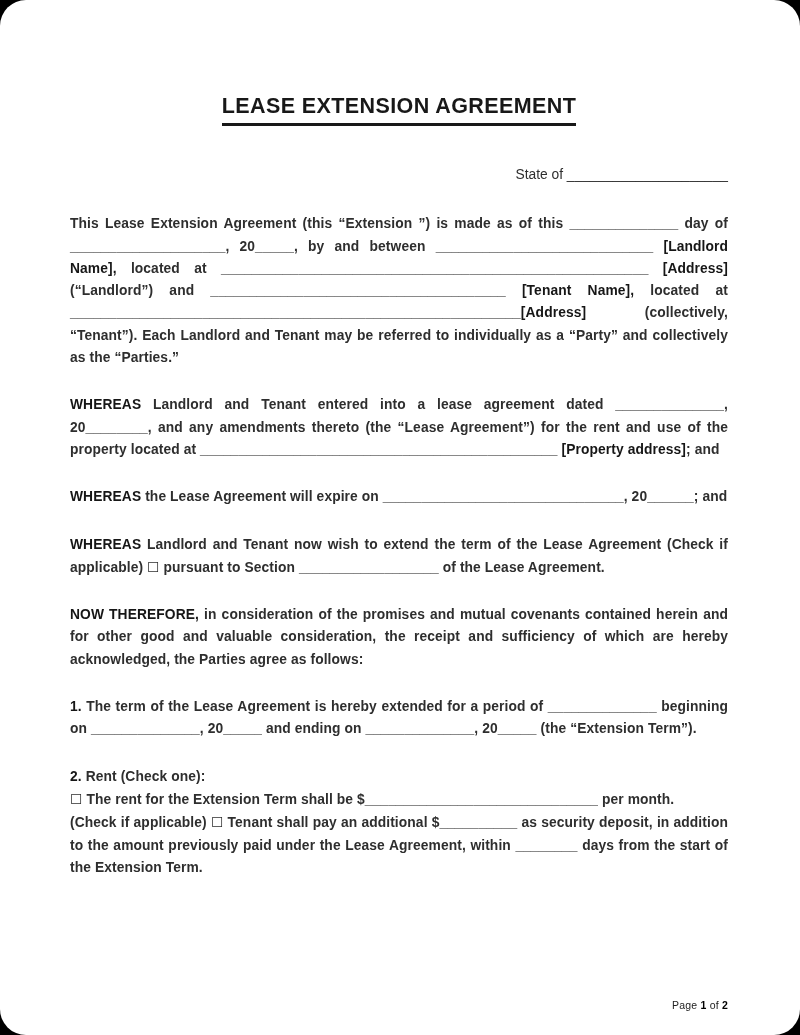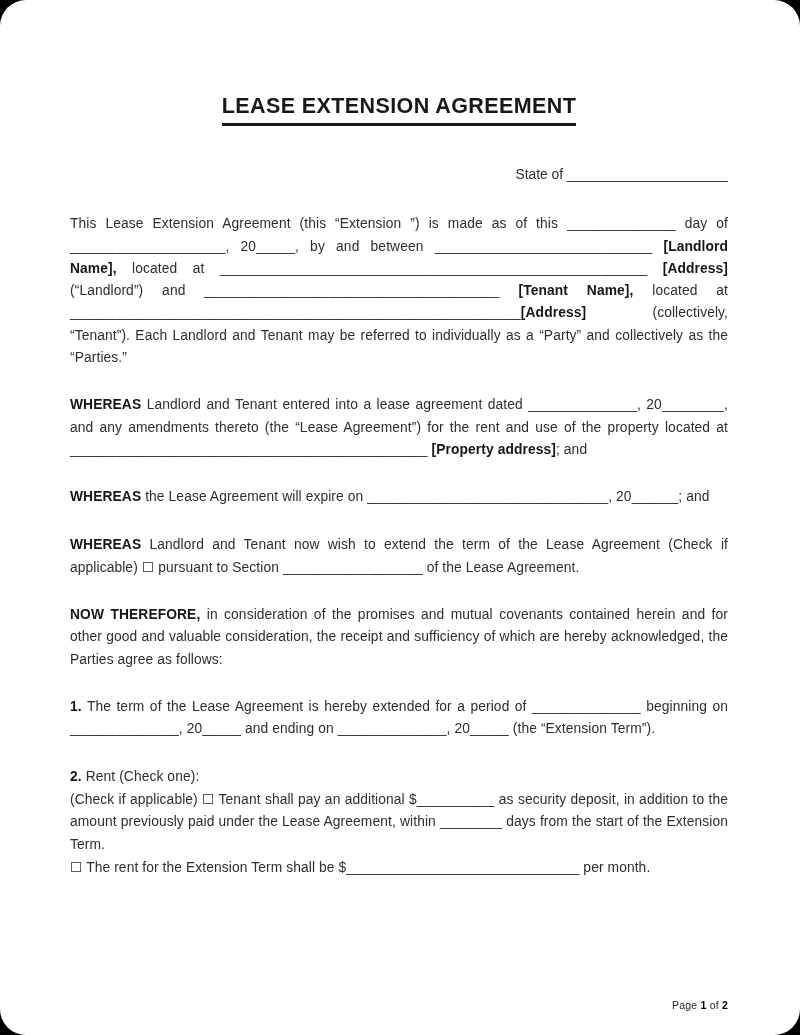--- a/index.html
+++ b/index.html
@@ -36,20 +36,21 @@
     line-height: 22.3px;
     color: #2e2e2e;
   }
   .para {
     margin: 0 0 25px 0;
     text-align: justify;
     font-size: 13.8px;
     line-height: 22.3px;
     letter-spacing: 0.1px;
     overflow-wrap: break-word;
+    font-weight: bold;
   }
   .para strong, .state-line strong { color: #161616; }
   .line { text-align: justify; }
   .checkbox { font-family: "DejaVu Sans", sans-serif; }
   .footer {
     position: absolute;
     right: 72px;
     bottom: 24px;
     font-size: 10.5px;
     color: #222;
@@ -73,19 +74,19 @@
   <p class="para"><strong>WHEREAS</strong><span> the Lease Agreement will expire on _______________________________, 20______; and</span></p>
 
   <p class="para"><strong>WHEREAS</strong><span> Landlord and Tenant now wish to extend the term of the Lease Agreement (Check if applicable) </span><span class="checkbox">☐</span><span> pursuant to Section __________________ of the Lease Agreement.</span></p>
 
   <p class="para"><strong>NOW THEREFORE,</strong><span> in consideration of the promises and mutual covenants contained herein and for other good and valuable consideration, the receipt and sufficiency of which are hereby acknowledged, the Parties agree as follows:</span></p>
 
   <p class="para"><strong>1.</strong><span> The term of the Lease Agreement is hereby extended for a period of ______________ beginning on ______________, 20_____ and ending on ______________, 20_____ (the “Extension Term”).</span></p>
 
   <div class="para">
     <div class="line"><strong>2.</strong><span> Rent (Check one):</span></div>
+    <div class="line"><span class="checkbox">☐</span><span> The rent for the Extension Term shall be $______________________________ per month.</span></div>
     <div class="line"><span>(Check if applicable) </span><span class="checkbox">☐</span><span> Tenant shall pay an additional $__________ as security deposit, in addition to the amount previously paid under the Lease Agreement, within ________ days from the start of the Extension Term.</span></div>
-    <div class="line"><span class="checkbox">☐</span><span> The rent for the Extension Term shall be $______________________________ per month.</span></div>
   </div>
 
   <div class="footer"><span>Page </span><strong>1</strong><span> of </span><strong>2</strong></div>
 
 </div>
 
 </body></html>

